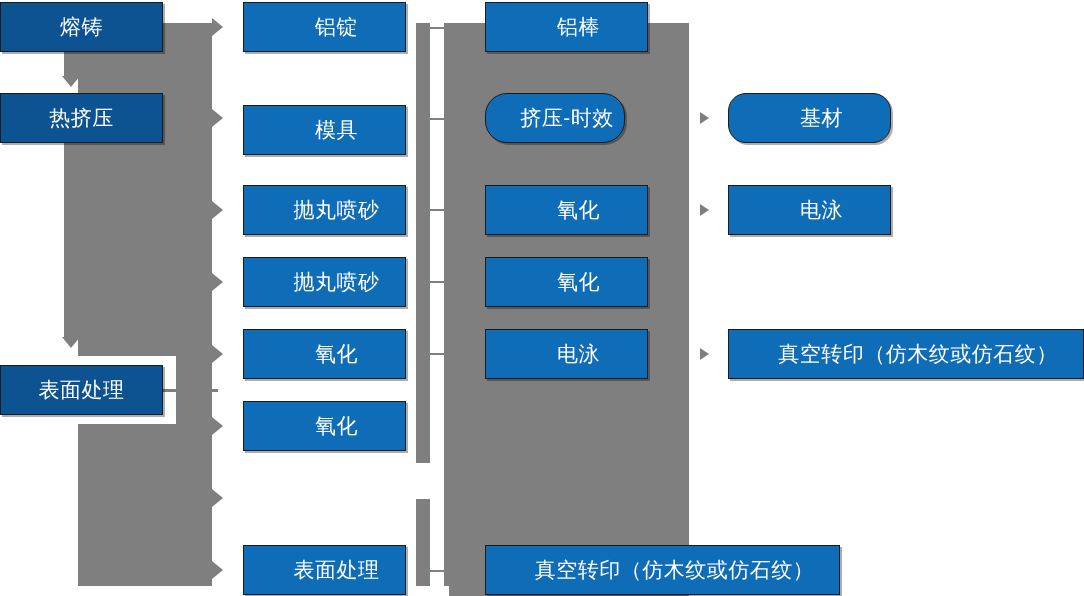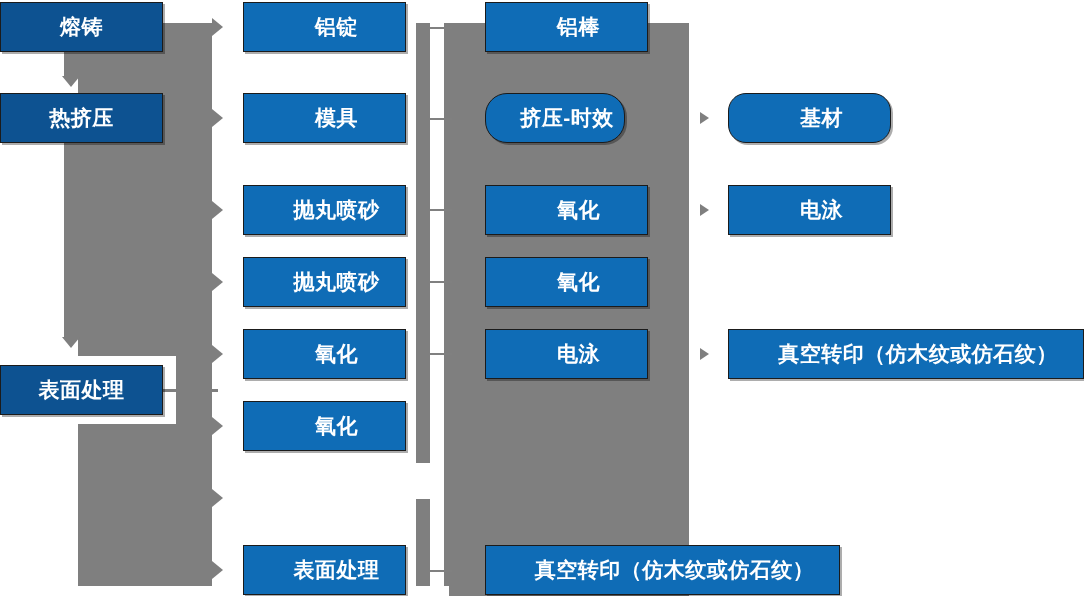--- a/index.html
+++ b/index.html
@@ -67,21 +67,21 @@
     justify-content: center;
     color: #ffffff;
     font-size: 21px;
     letter-spacing: 0.5px;
     border: 1px solid #1b1b1b;
     box-shadow: 2px 2px 0 rgba(0,0,0,0.32);
     white-space: nowrap;
   }
   .node.dark   { background: #0D5291; }
   .node.bright { background: #0F6CB6; padding-left: 24px; }
-  .node span { pointer-events: none; font-weight: bold; }
+  .node span { pointer-events: none; }
 </style>
 </head>
 <body>
 
 <div id="canvas">
 
   <div class="gray" style="left:449px; top:23px; width:240px; height:573px;"></div>
 
   <div class="gray" style="left:78px; top:23px; width:134px; height:563px;"></div>
 
@@ -131,21 +131,21 @@
   <div class="node dark" style="left:0px; top:93px; width:163px; height:50px;align-items:center;">
     <span>热挤压</span>
   </div>
   <div class="node dark" style="left:0px; top:365px; width:163px; height:50px;">
     <span>表面处理</span>
   </div>
 
   <div class="node bright" style="left:243px; top:2px; width:163px; height:50px;">
     <span>铝锭</span>
   </div>
-  <div class="node bright" style="left:243px; top:93px; width:163px; height:50px;">
+  <div class="node bright" style="left:243px; top:105px; width:163px; height:50px;">
     <span>模具</span>
   </div>
   <div class="node bright" style="left:243px; top:185px; width:163px; height:50px;">
     <span>抛丸喷砂</span>
   </div>
   <div class="node bright" style="left:243px; top:257px; width:163px; height:50px;">
     <span>抛丸喷砂</span>
   </div>
   <div class="node bright" style="left:243px; top:329px; width:163px; height:50px;">
     <span>氧化</span>

